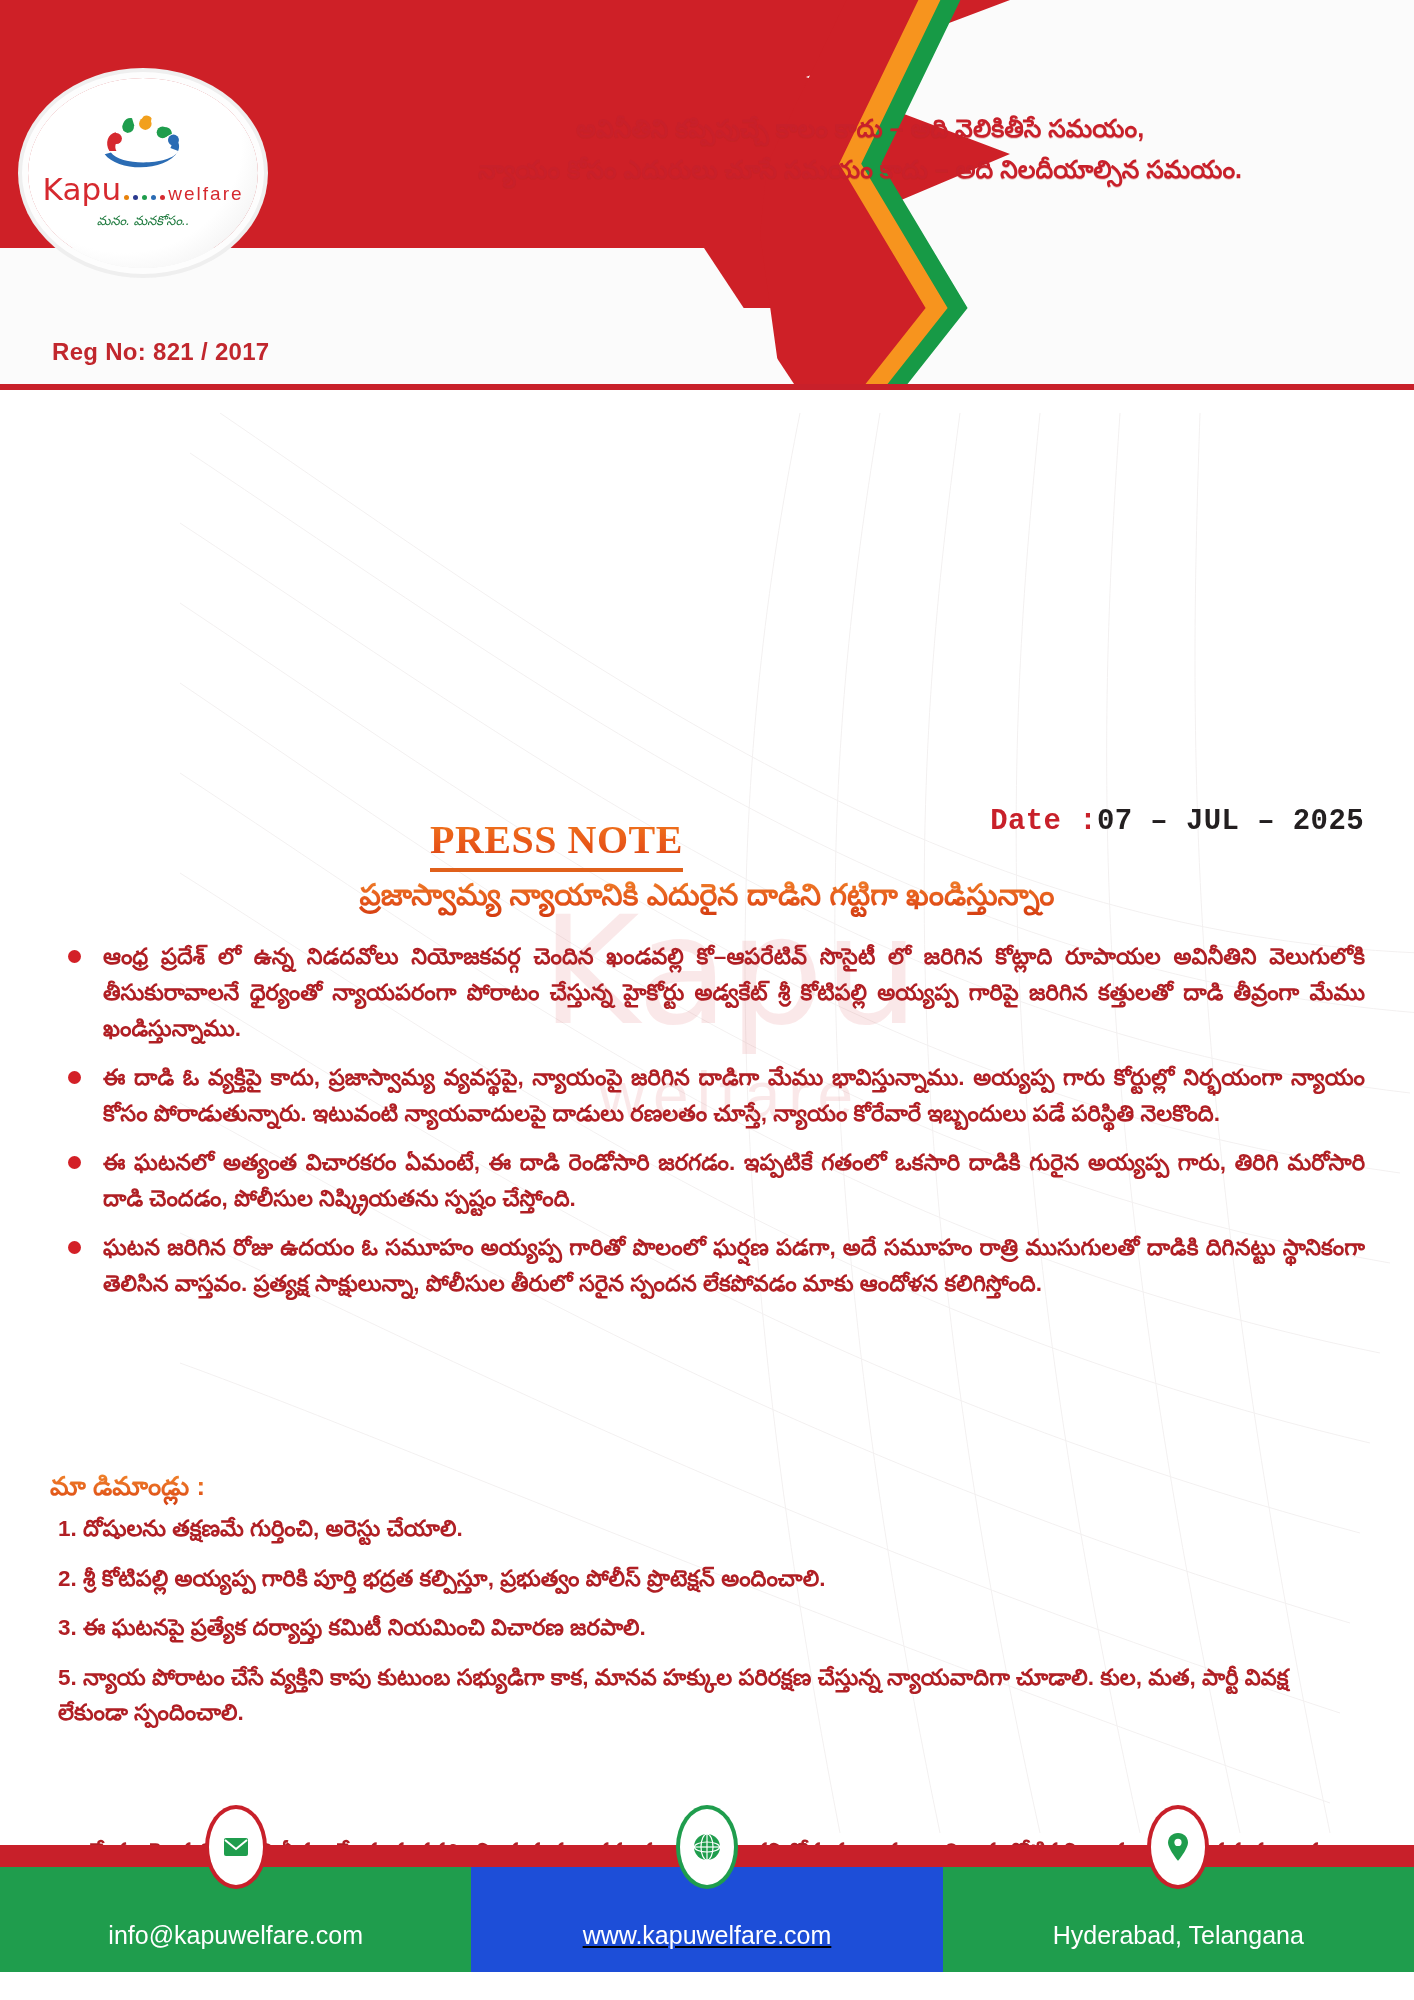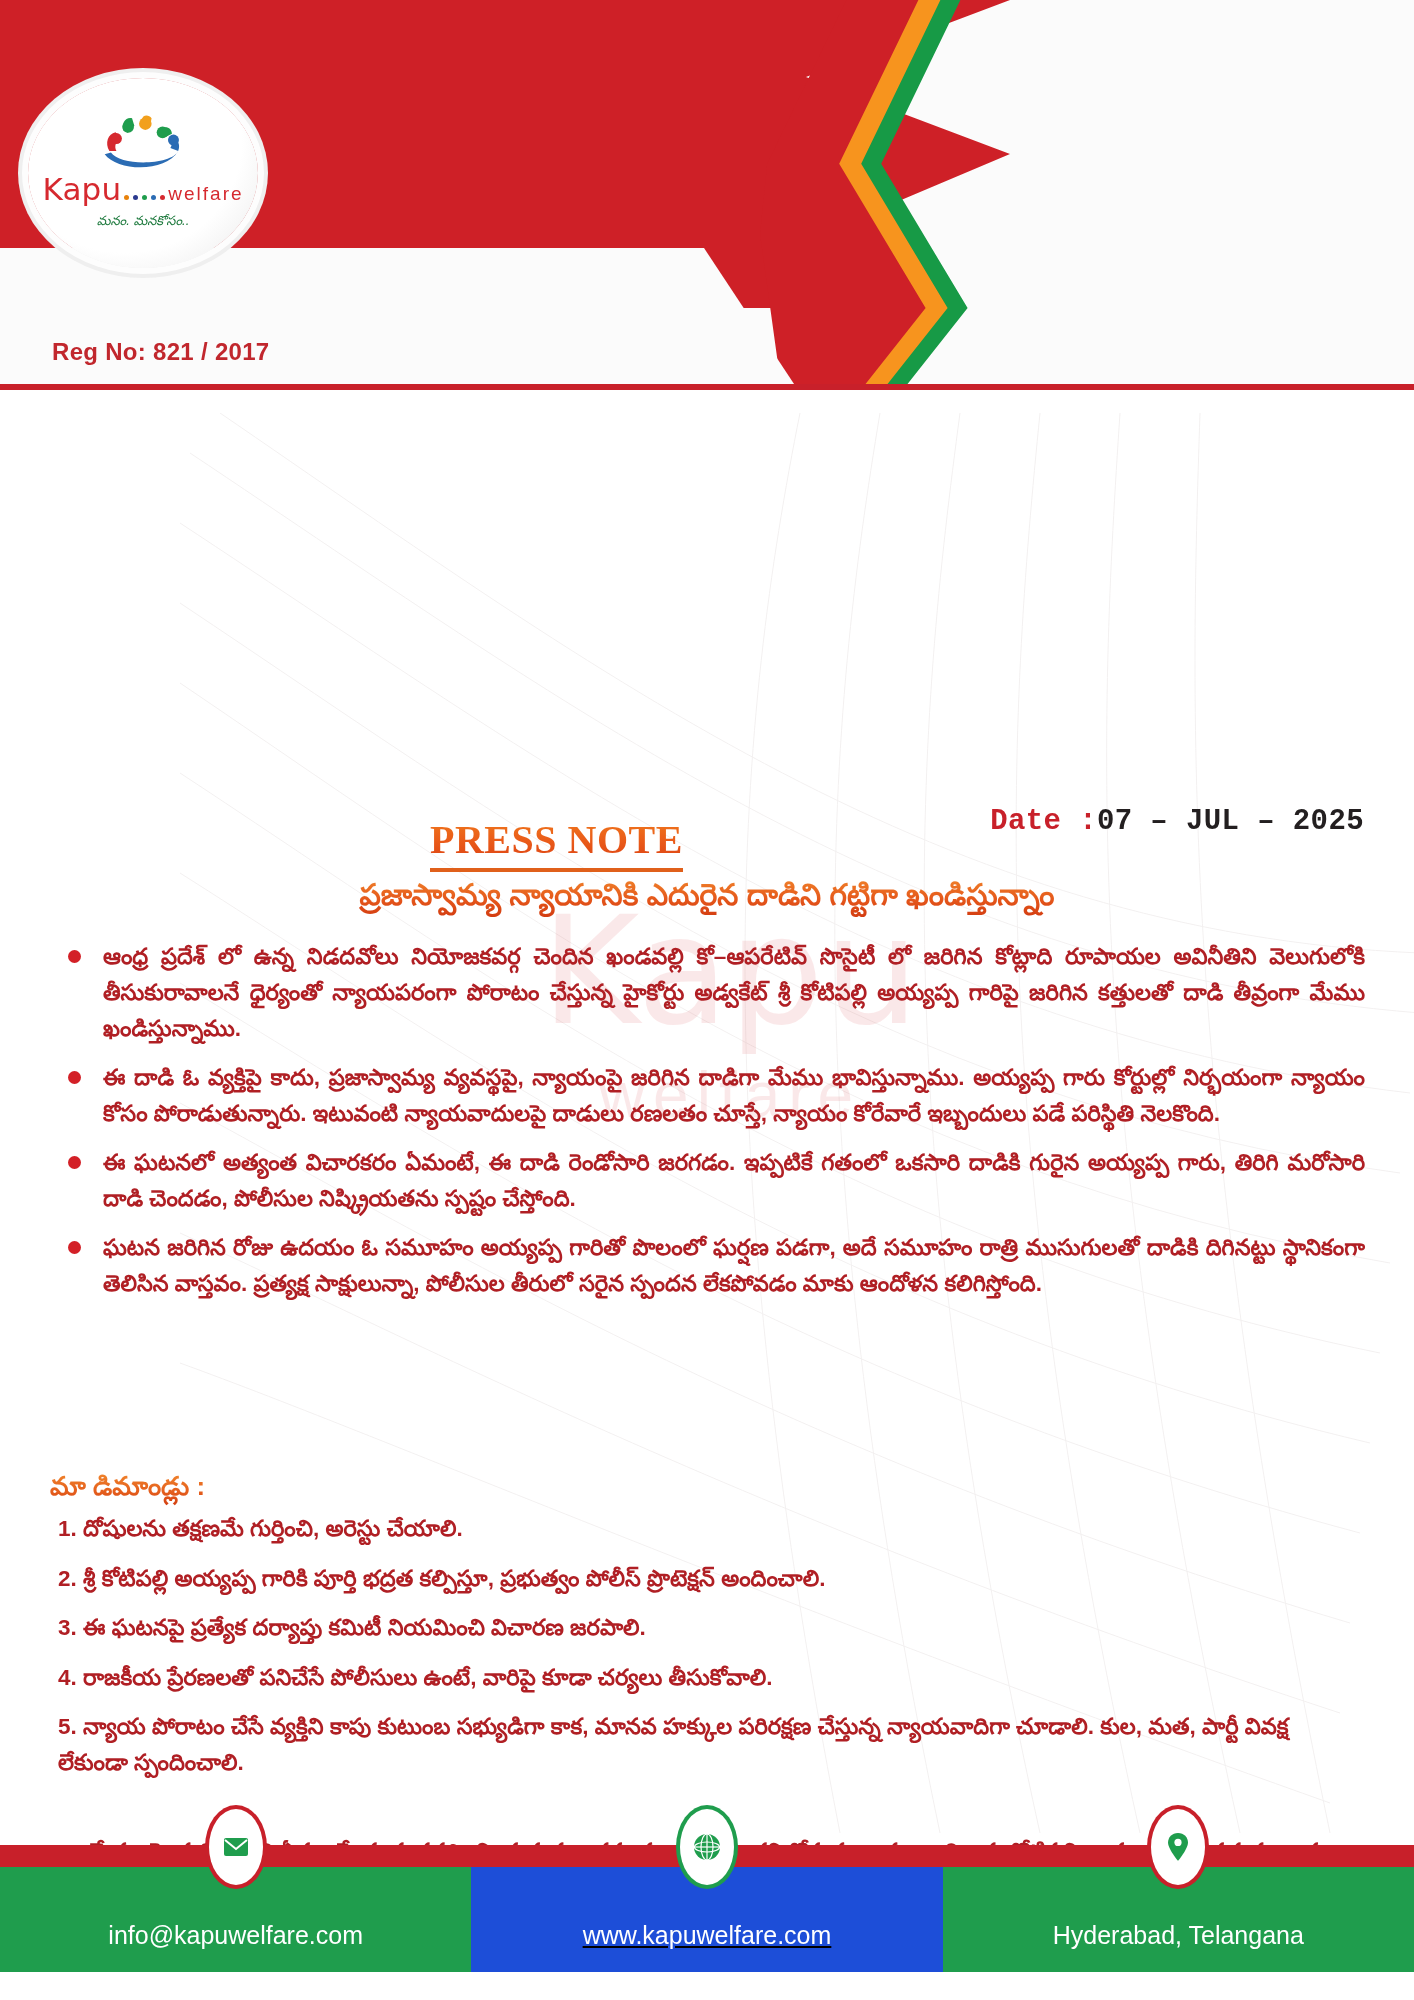--- a/index.html
+++ b/index.html
@@ -263,20 +263,24 @@
             <i style="background:#2b6cb4"></i>
             <i style="background:#d6292f"></i>
         </span>
         <span class="logo-welfare">welfare</span>
       </div>
       <div class="logo-tag">మనం. మనకోసం..</div>
     </div>
 
     <div class="reg-no">Reg No: 821 / 2017</div>
 
+    <div class="hdr-slogan">
+      <div>అవినీతిని కప్పిపుచ్చే కాలం కాదు – అది వెలికితీసే సమయం,</div>
+      <div>న్యాయం కోసం ఎదురులు చూసే సమయం కాదు – అది నిలదీయాల్సిన సమయం.</div>
+    </div>
 
     <div class="hdr-rule"></div>
   </div>
 
   <div class="sheet">
 
     <svg class="wm wm-mesh" viewBox="0 0 1240 1420">
       <g fill="none" stroke="#e7e2e2" stroke-width="1">
         <path d="M40 0 C420 260 760 520 1240 540"></path>
         <path d="M10 40 C400 300 740 560 1240 600"></path>
@@ -329,21 +333,20 @@
         <span>ఘటన జరిగిన రోజు ఉదయం ఓ సమూహం అయ్యప్ప గారితో పొలంలో ఘర్షణ పడగా, అదే సమూహం రాత్రి ముసుగులతో దాడికి దిగినట్టు స్థానికంగా తెలిసిన వాస్తవం. ప్రత్యక్ష సాక్షులున్నా, పోలీసుల తీరులో సరైన స్పందన లేకపోవడం మాకు ఆందోళన కలిగిస్తోంది.</span>
       </div>
     </div>
 
     <div class="demands-head">మా డిమాండ్లు :</div>
 
     <div class="demands">
       <div class="demand">1. దోషులను తక్షణమే గుర్తించి, అరెస్టు చేయాలి.</div>
       <div class="demand">2. శ్రీ కోటిపల్లి అయ్యప్ప గారికి పూర్తి భద్రత కల్పిస్తూ, ప్రభుత్వం పోలీస్ ప్రొటెక్షన్ అందించాలి.</div>
       <div class="demand">3. ఈ ఘటనపై ప్రత్యేక దర్యాప్తు కమిటీ నియమించి విచారణ జరపాలి.</div>
-      <div class="demand">4. రాజకీయ ప్రేరణలతో పనిచేసే పోలీసులు ఉంటే, వారిపై కూడా చర్యలు తీసుకోవాలి.</div>
       <div class="demand">5. న్యాయ పోరాటం చేసే వ్యక్తిని కాపు కుటుంబ సభ్యుడిగా కాక, మానవ హక్కుల పరిరక్షణ చేస్తున్న న్యాయవాదిగా చూడాలి. కుల, మత, పార్టీ వివక్ష లేకుండా స్పందించాలి.</div>
     </div>
 
     <div class="closing">
       <p>మేము హెచ్చరిస్తున్నది ఏమంటే, ఈ వ్యవహారాన్ని ప్రభుత్వం తక్కువగా చూడరాదని కోరుతున్నాము. ఇది ఒక్క కోటిపల్లి అయ్యప్ప గారి సమస్య కాదు, ఇది ప్రజాస్వామ్యాన్ని కాపాడాల్సిన సమాజం బాధ్యత.</p>
 
     </div>
 
   </div>
 

